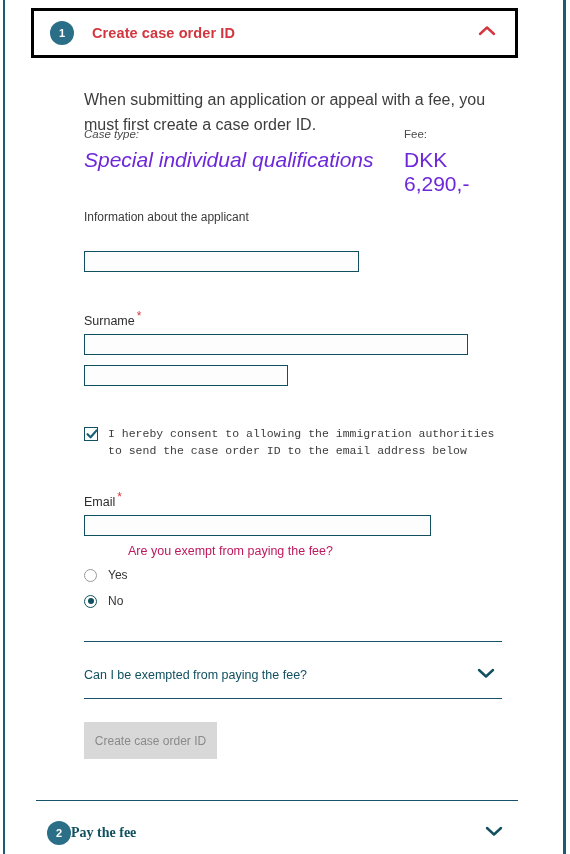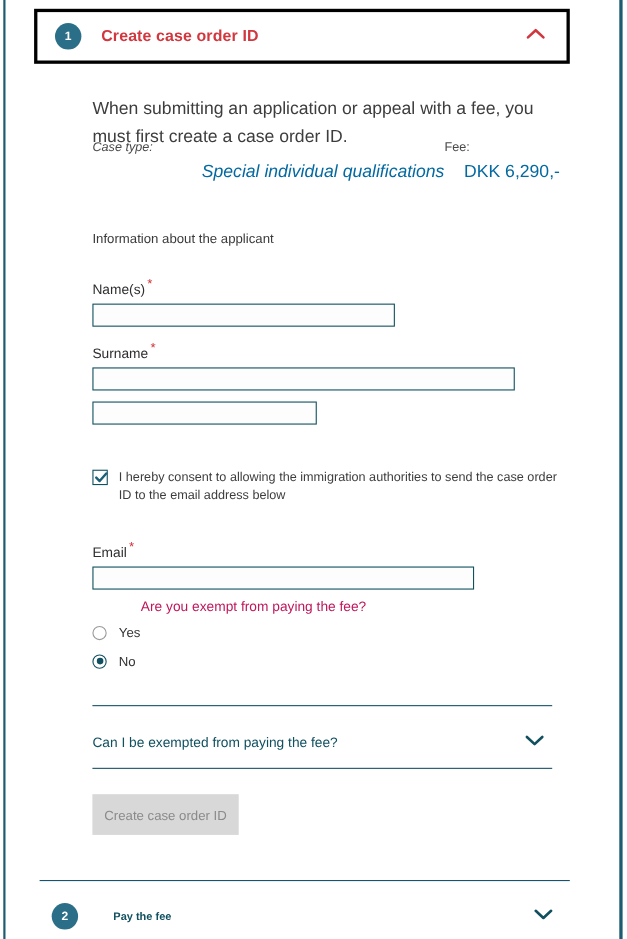--- a/index.html
+++ b/index.html
@@ -82,23 +82,22 @@
     display: flex;
   }
   .kv-col-a { width: 320px; font-style: italic; }
   .kv-col-b { width: 105px; }
   .kv-label {
     font-size: 11.5px;
     color: #4a4a4a;
     margin-bottom: 8px;
   }
   .kv-value {
-    font-size: 16px;
-    color: #0369a1;
-    text-align: right;
+    font-size: 21px;
+    color: #6d28d9;
   }
 
   .section-heading {
     position: absolute;
     left: 84px; top: 152px;
     font-size: 12px;
     color: #3a3a3a;
     font-weight: normal;
     margin: 0;
   }
@@ -127,20 +126,21 @@
   .w-passport { width: 204px; }
   .w-email { width: 347px; }
 
   
   .consent {
     position: absolute;
     left: 84px; top: 368px;
     width: 428px;
     display: flex;
     align-items: flex-start;
+    font-family: Liberation Mono, monospace;
   }
   .cbx {
     width: 14px; height: 14px;
     border: 1.5px solid #10505f;
     background: #ffffff;
     flex: 0 0 auto;
     margin-top: 1px;
     position: relative;
     cursor: pointer;
   }
@@ -228,24 +228,25 @@
   .accordion-head-2 {
     position: absolute;
     left: 36px; top: 812px;
     width: 482px; height: 42px;
     display: flex;
     align-items: center;
     cursor: pointer;
   }
   .accordion-head-2 .step-badge { margin-left: 11px; }
   .accordion-title-2 {
-    margin-left: 32px;
+    margin-left: 0;
     color: #10505f;
-    font-size: 10px;
+    font-size: 14px;
     font-weight: bold;
+    font-family: Liberation Serif, serif;
   }
   .accordion-head-2 .chev { margin-right: 14px; }
 </style>
 </head>
 <body>
 
 <div id="page">
 
   <div class="rail-left"></div>
   <div class="rail-right"></div>
@@ -271,23 +272,20 @@
       </div>
       <div class="kv-col-b">
         <div class="kv-label">Fee:</div>
         <div class="kv-value">DKK 6,290,-</div>
       </div>
     </div>
 
     <h2 class="section-heading">Information about the applicant</h2>
 
     <div class="field" style="top:193px;">
-      <label class="field-label">
-        <span>Name(s)</span><span class="req">*</span>
-      </label>
       <input class="txtinput w-name" type="text" value="" style="">
     </div>
 
     <div class="field" style="top:251px;">
       <label class="field-label">
         <span>Surname</span><span class="req">*</span>
       </label>
       <input class="txtinput w-surname" type="text" value="" style="">
     </div>
 

